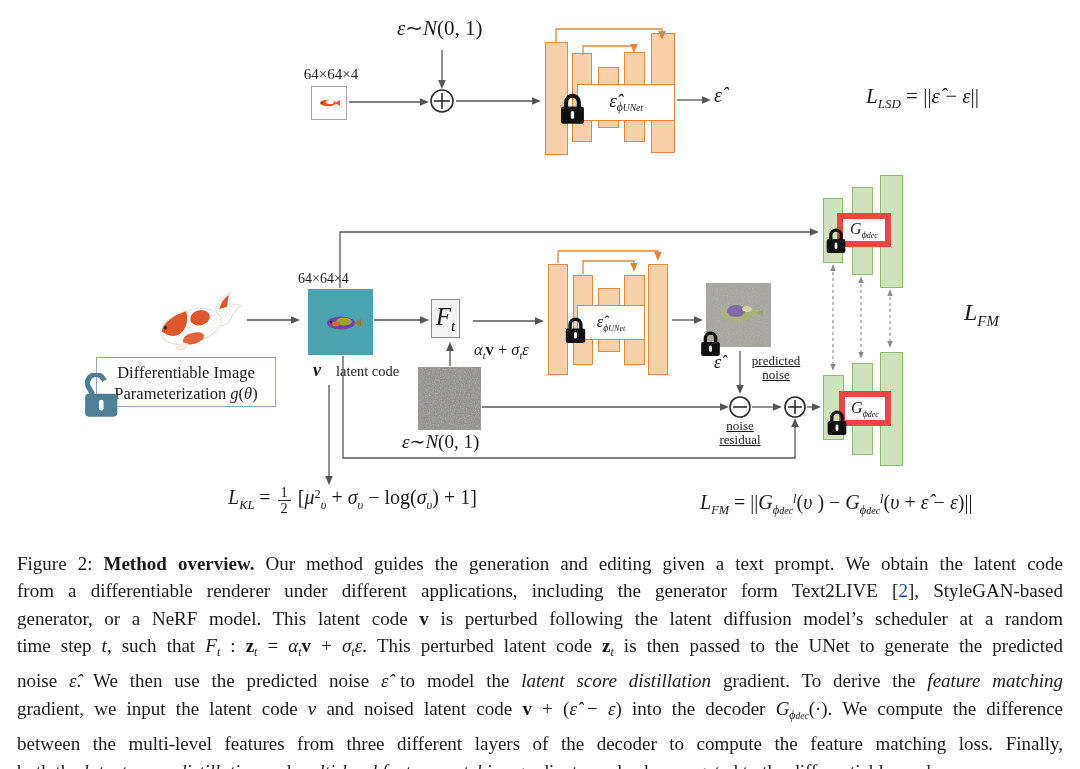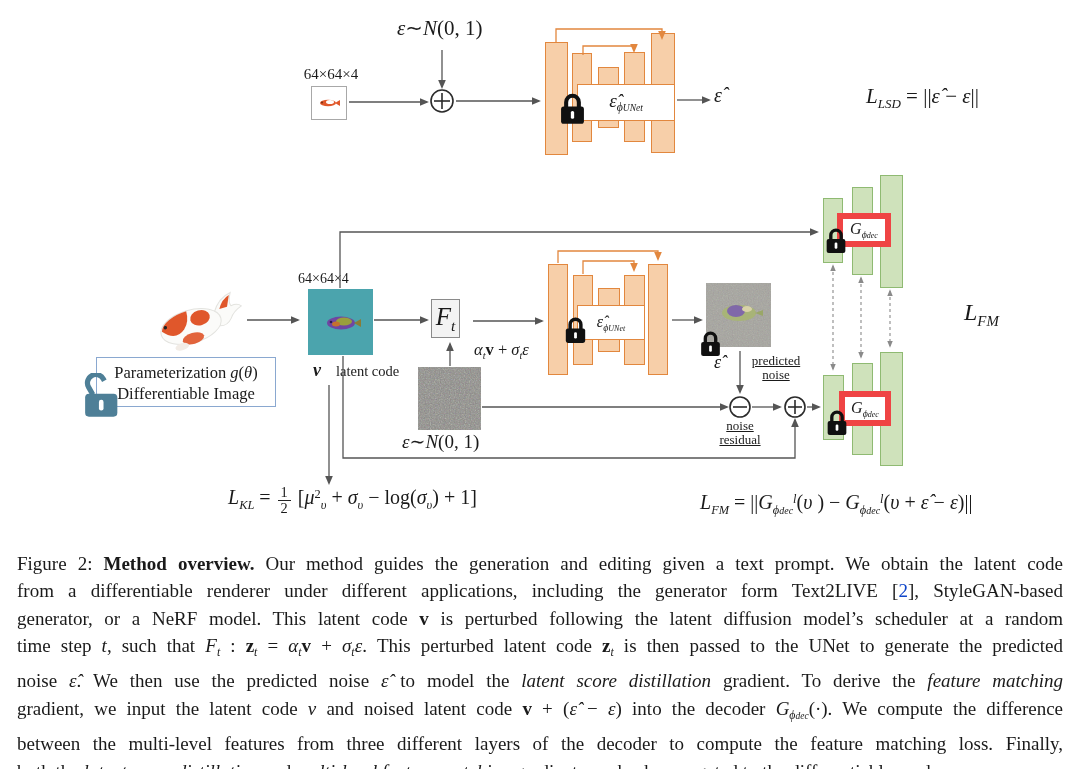--- a/index.html
+++ b/index.html
@@ -134,22 +134,22 @@
     <ellipse cx="44" cy="45" rx="31" ry="16.5" fill="#fbfbf9" stroke="#e3e3df" stroke-width="1"></ellipse>
     <path d="M14.5 42 a30 16 0 0 1 29 -13 q0 11 -7 17 q-11 9 -22 -4 z" fill="#e0572b"></path>
     <ellipse cx="55" cy="39" rx="10" ry="7.5" fill="#e0572b"></ellipse>
     <ellipse cx="43" cy="57" rx="11" ry="5.5" fill="#e0572b" opacity="0.92"></ellipse>
     <ellipse cx="30" cy="62" rx="7" ry="3.5" fill="#f2ece6"></ellipse>
     <circle cx="19" cy="39" r="1.7" fill="#222222"></circle>
   </g>
 </svg>
 
 <div class="dipbox" style="left:96px;top:357px;width:180px;height:50px;">
+  <div>Differentiable Image</div>
   <div><span>Parameterization  </span><span class="i">g</span><span>(</span><span class="i">θ</span><span>)</span></div>
-  <div>Differentiable Image</div>
 </div>
 <svg class="lock olock" style="left:82px;top:373px;" width="40" height="46" viewBox="0 0 26 30">
   <path class="shackle" d="M7 14 V8.5 a5.5 5.5 0 0 1 11 0 V10" transform="rotate(-30 7 14)"></path>
   <rect class="body" x="2" y="13.5" width="21" height="15" rx="2.5"></rect>
   <rect class="keyhole" x="11" y="17.5" width="3" height="7" rx="1.4"></rect>
 </svg>
 
 <div class="abs" style="left:298px;top:271px;font-size:14px;">64×64×4</div>
 
 <div class="abs" style="left:308px;top:289px;width:65px;height:66px;background:var(--teal);">

